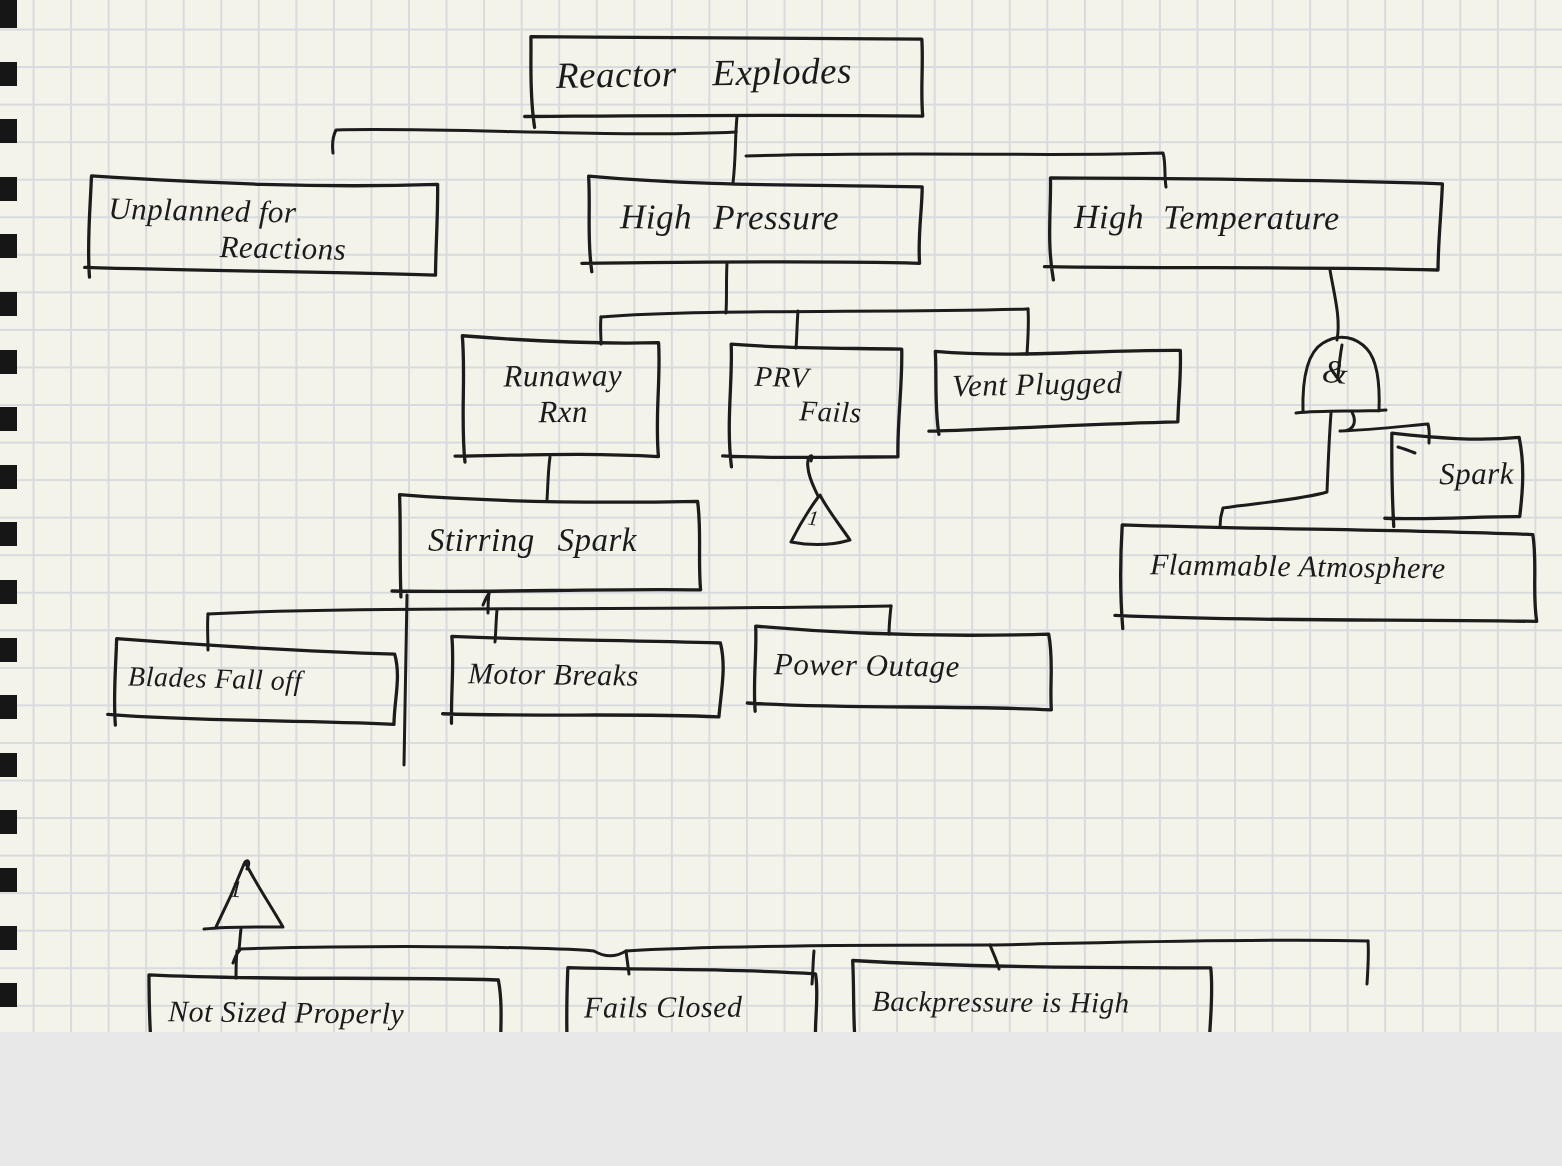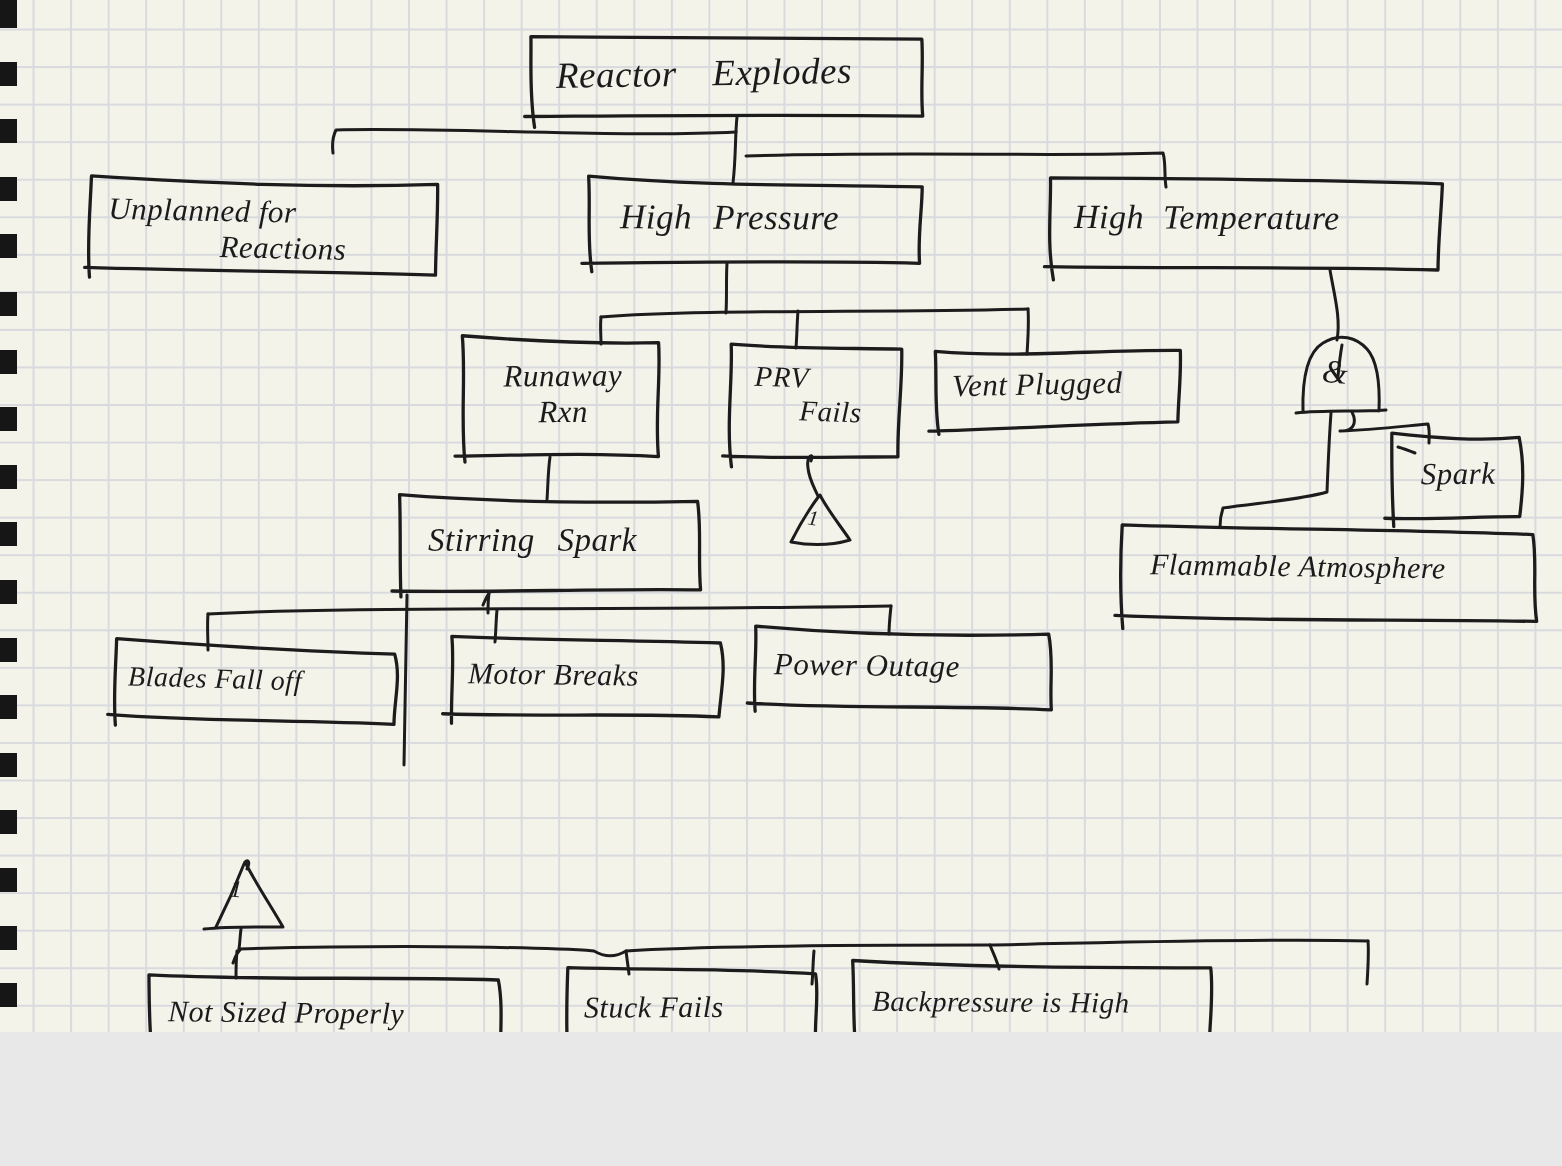--- a/index.html
+++ b/index.html
@@ -112,35 +112,35 @@
     <div>Rxn</div>
   </div>
 
   <div class="lbl" style="left:750px;top:362px;width:140px;font-size:29px;transform:rotate(2deg);">
     <div style="margin-left:4px;">PRV</div>
     <div style="margin-left:50px;">Fails</div>
   </div>
 
   <div class="lbl" style="left:952px;top:366px;width:212px;font-size:31px;transform:rotate(-1.2deg);">Vent Plugged</div>
 
-  <div class="lbl" style="left:1402px;top:456px;width:112px;font-size:31px;text-align:center;transform:rotate(-0.5deg);">Spark</div>
+  <div class="lbl" style="left:1402px;top:456px;width:112px;font-size:31px;text-align:right;transform:rotate(-0.5deg);">Spark</div>
 
   <div class="lbl" style="left:1150px;top:550px;width:390px;font-size:30px;transform:rotate(0.8deg);">Flammable Atmosphere</div>
 
   <div class="lbl" style="left:428px;top:522px;width:260px;font-size:33px;word-spacing:14px;">Stirring Spark</div>
 
   <div class="lbl" style="left:128px;top:664px;width:258px;font-size:28px;transform:rotate(1.6deg);">Blades Fall off</div>
 
   <div class="lbl" style="left:468px;top:658px;width:246px;font-size:30px;transform:rotate(0.8deg);">Motor Breaks</div>
 
   <div class="lbl" style="left:774px;top:648px;width:266px;font-size:31px;transform:rotate(0.8deg);">Power Outage</div>
 
   <div class="lbl" style="left:168px;top:996px;width:325px;font-size:30px;transform:rotate(0.6deg);">Not Sized Properly</div>
 
-  <div class="lbl" style="left:584px;top:990px;width:225px;font-size:30px;transform:rotate(-0.3deg);">Stuck Fails</div>
+  <div class="lbl" style="left:584px;top:990px;width:225px;font-size:30px;transform:rotate(-0.3deg);">Fails Closed</div>
 
   <div class="lbl" style="left:872px;top:986px;width:335px;font-size:29px;transform:rotate(0.4deg);">Backpressure is High</div>
 
   <div class="lbl" style="left:1322px;top:354px;font-size:33px;transform:rotate(5deg);">&amp;</div>
 
   <div class="lbl" style="left:808px;top:506px;font-size:21px;transform:rotate(8deg);">1</div>
 
   <div class="lbl" style="left:230px;top:876px;font-size:24px;transform:rotate(4deg);">1</div>
 
 </div>

